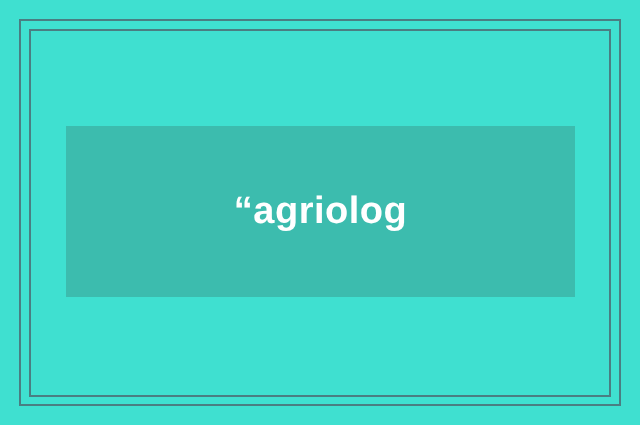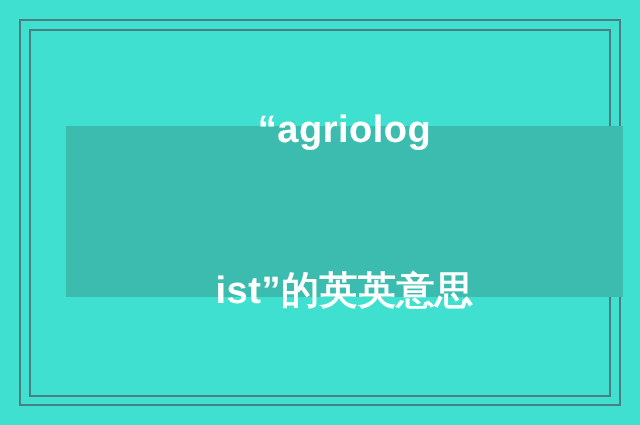--- a/index.html
+++ b/index.html
@@ -42,21 +42,21 @@
     border: 2px solid #4a7e82;
     box-sizing: border-box;
     pointer-events: none;
   }
 
   
   .content-panel {
     position: absolute;
     left: 66px;
     top: 126px;
-    width: 557px;
+    width: 509px;
     height: 171px;
     background: #3cbcae;
     box-sizing: border-box;
     display: flex;
     flex-direction: column;
     align-items: center;
     justify-content: center;
   }
 
   .title-block {
@@ -79,17 +79,16 @@
 <body>
 
 <div id="poster">
 
   <div class="frame-outer"></div>
   <div class="frame-inner"></div>
 
   <div class="content-panel">
     <div class="title-block">
       <span class="title-line">“agriolog</span>
-      <span class="title-line">ist”的英英意思</span>
     </div>
   </div>
 
 </div>
 
 </body></html>

